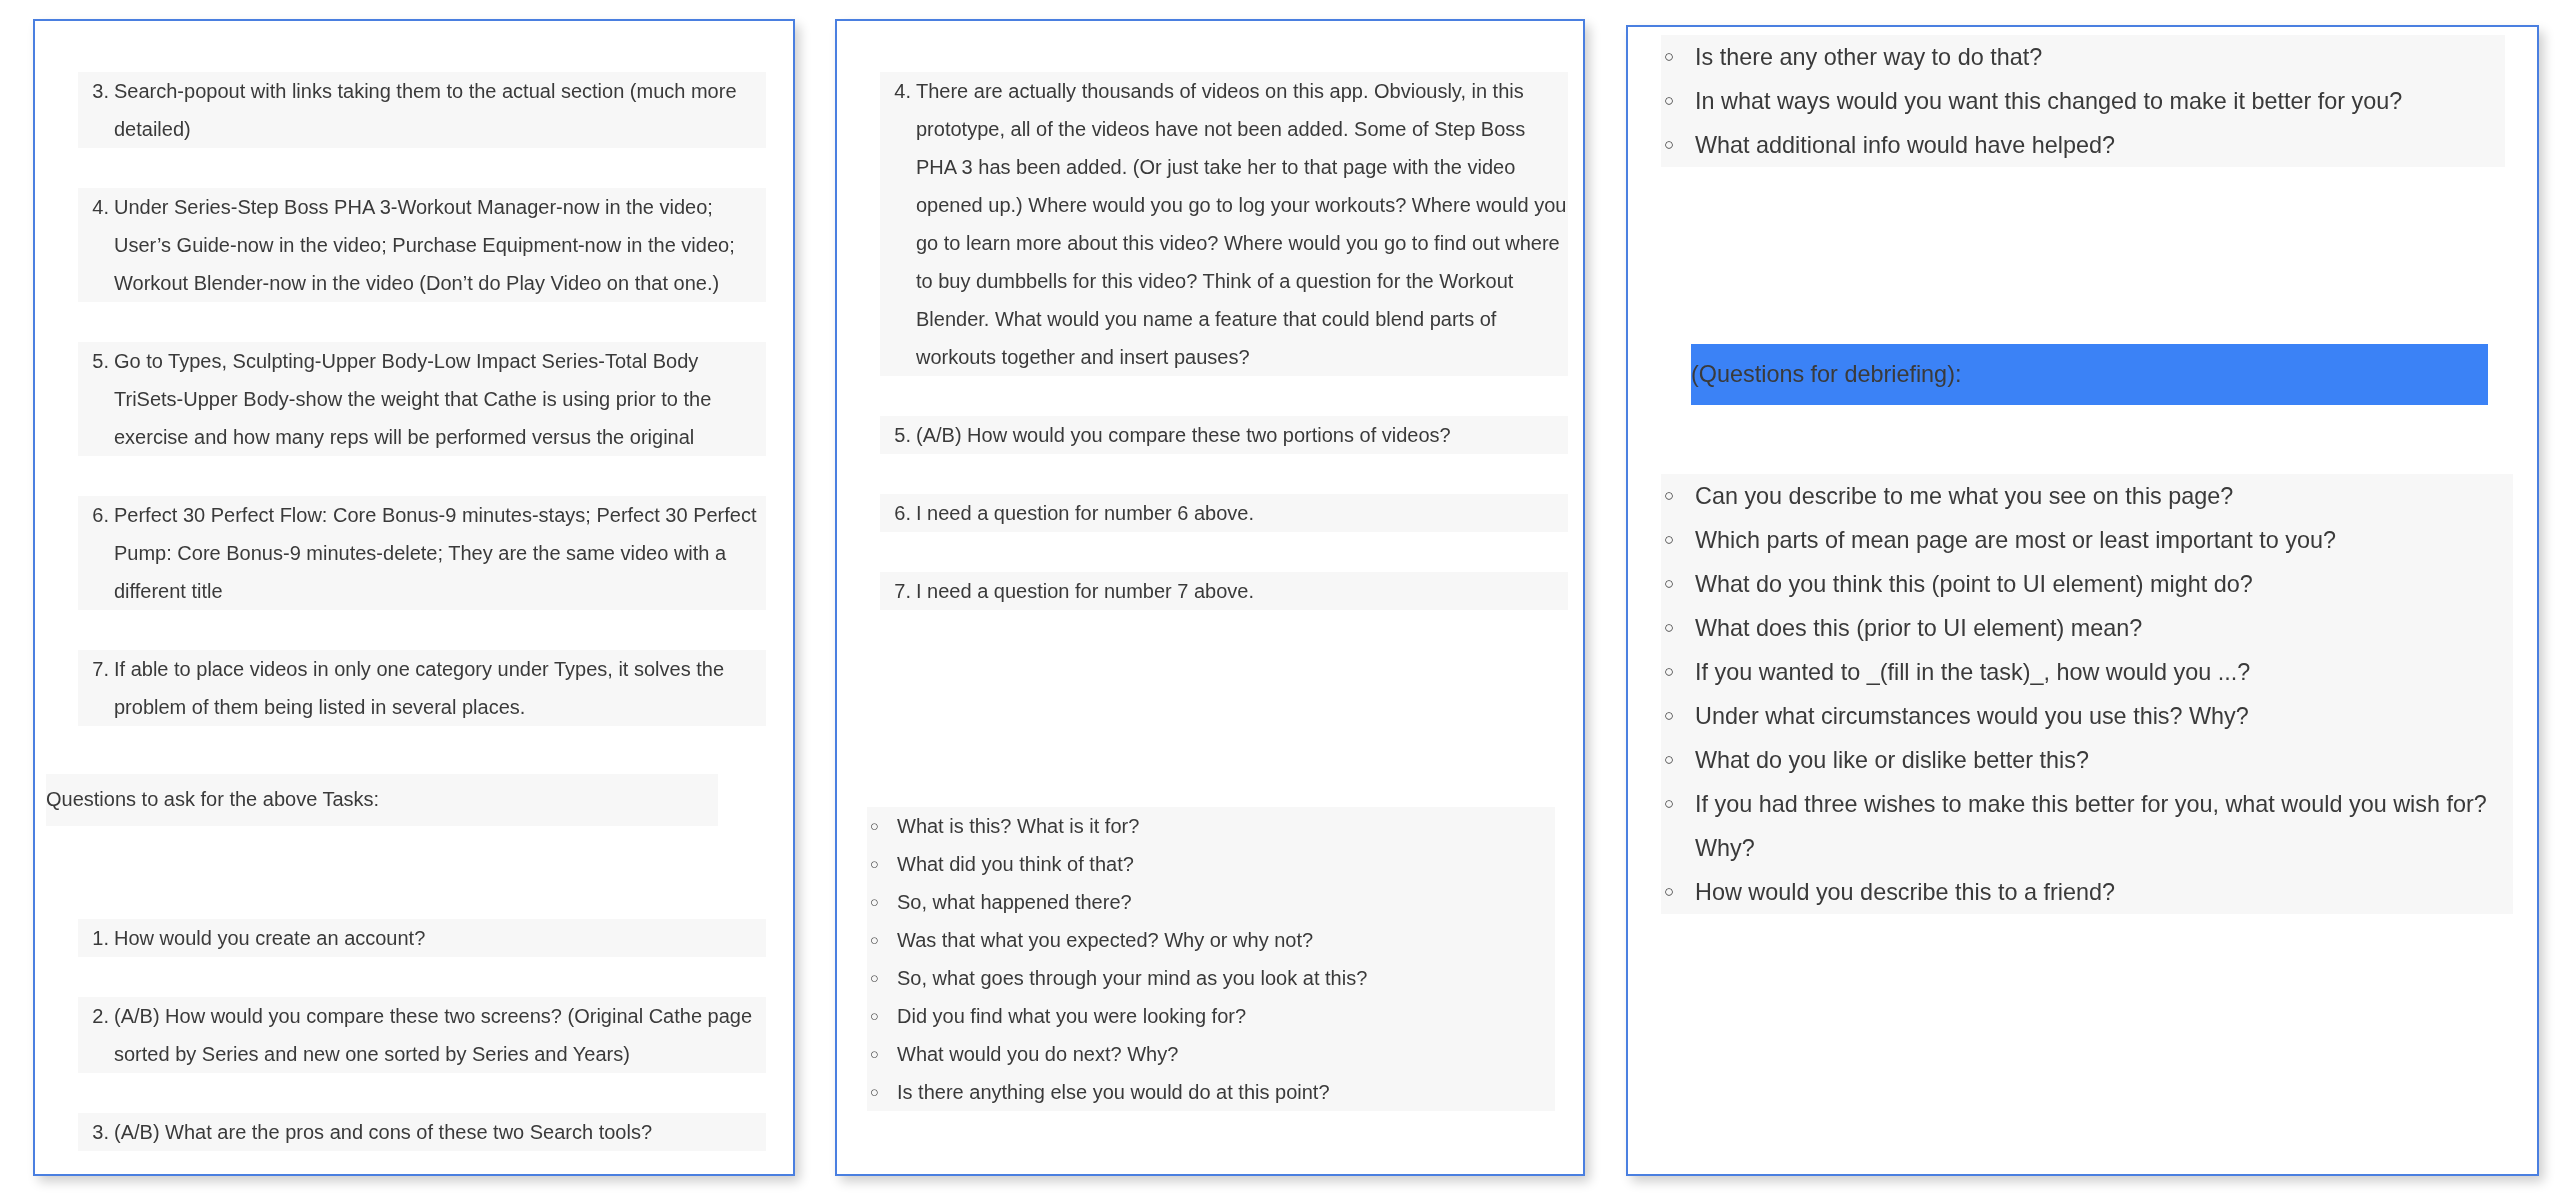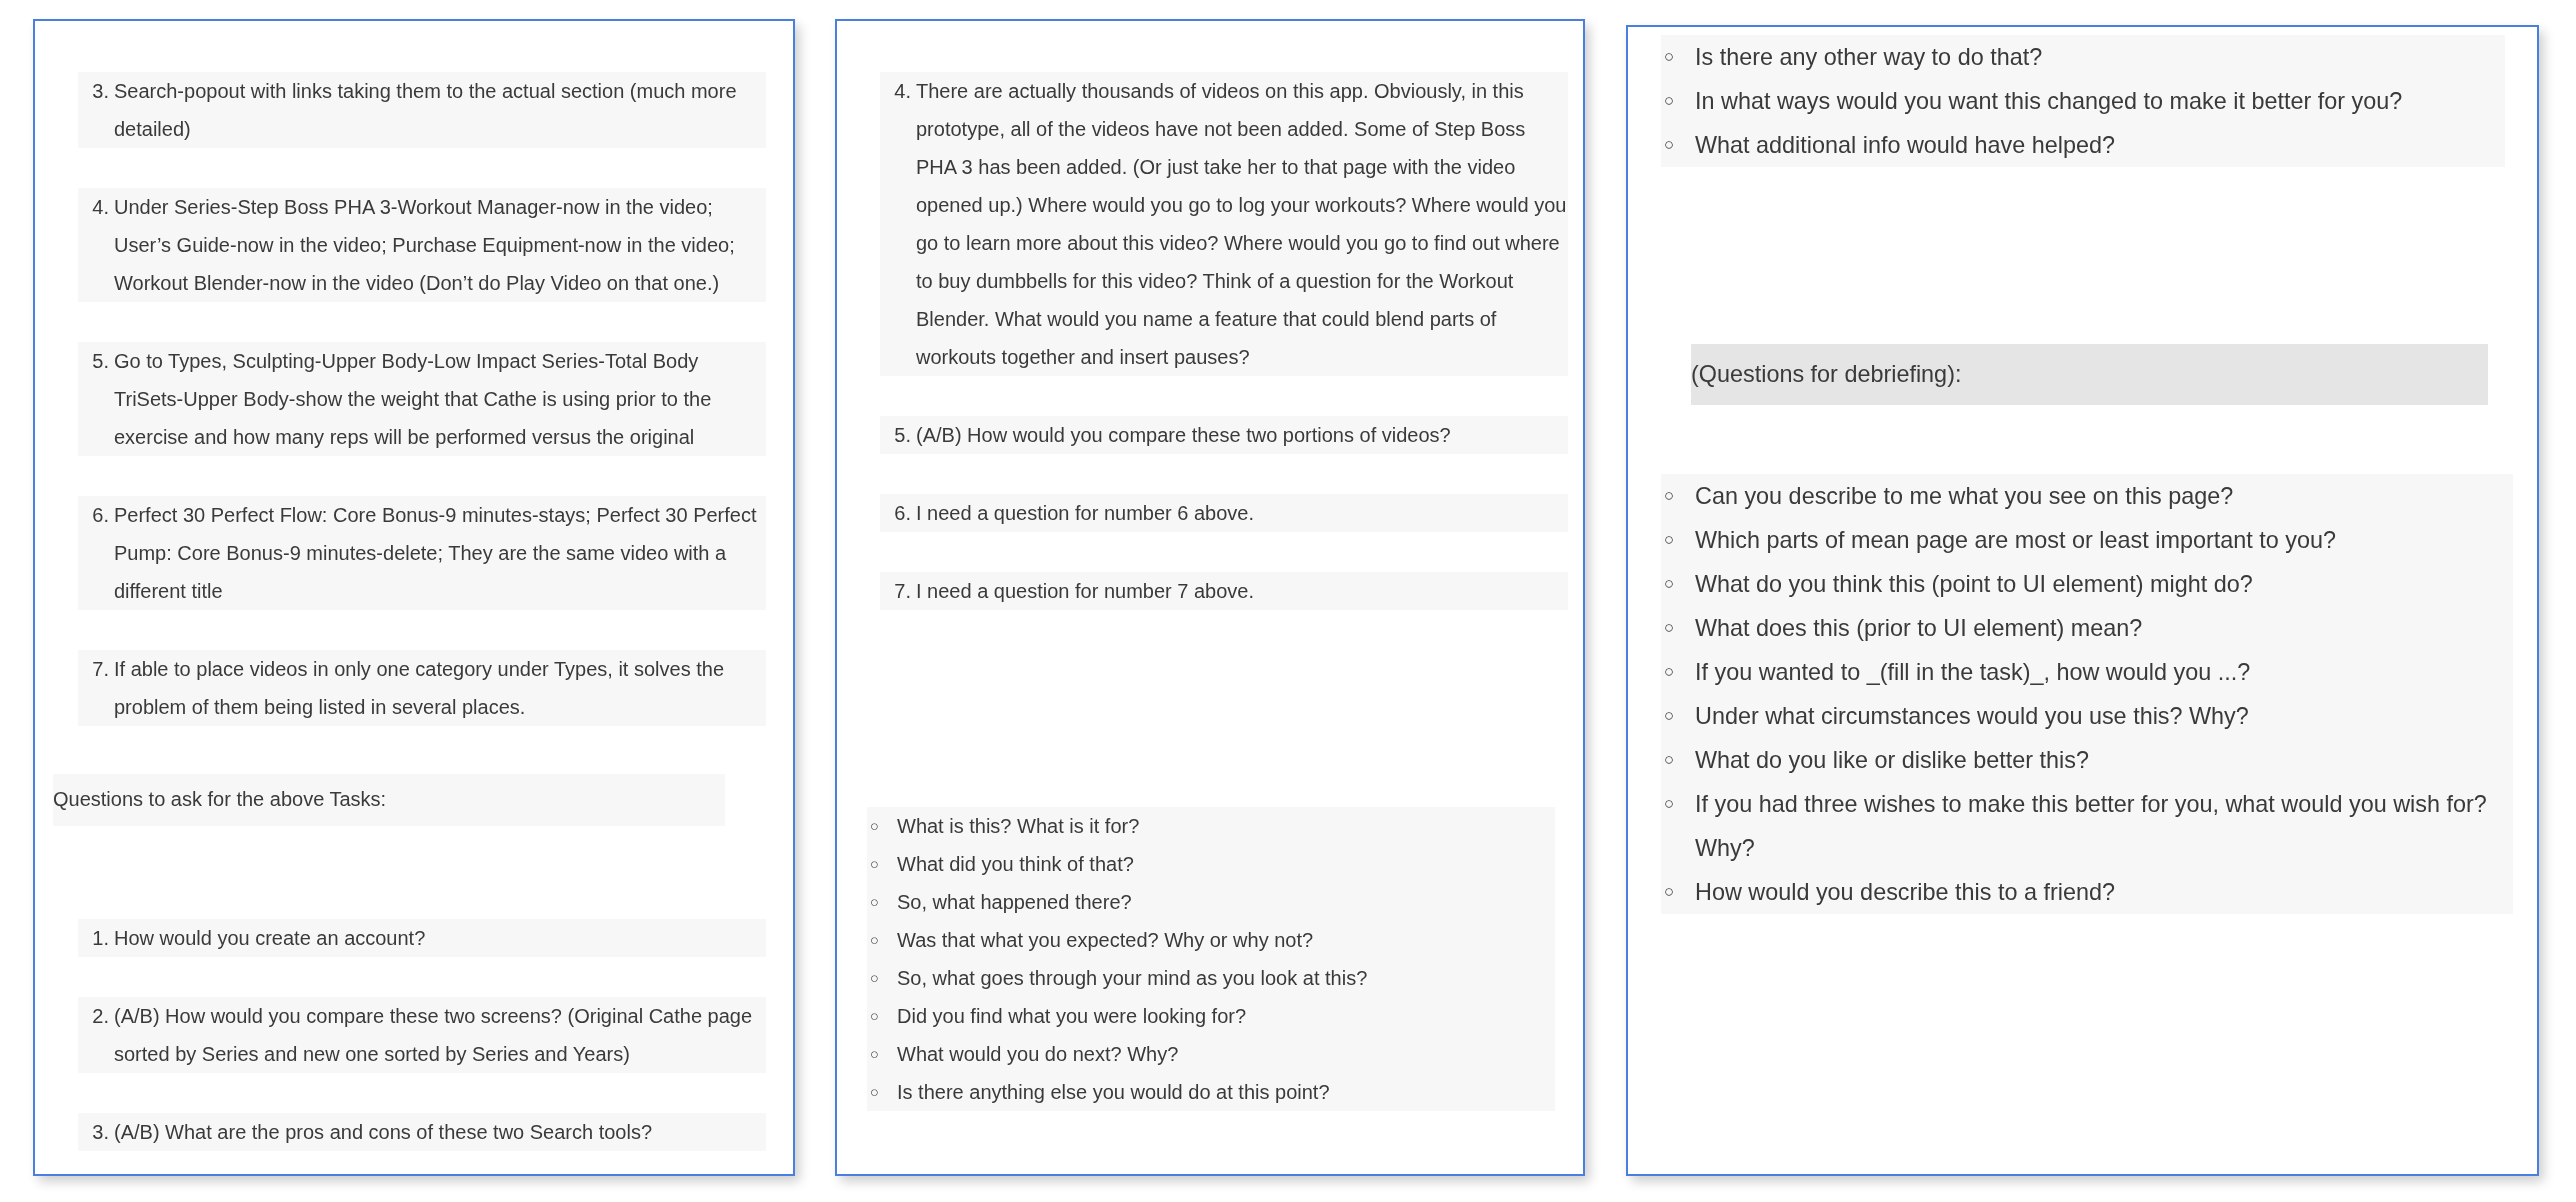--- a/index.html
+++ b/index.html
@@ -84,41 +84,41 @@
   }
   ul.circ-list > li .txt { display: block; }
 
   
   .p12 { font-size: 20px; line-height: 38px; }
   .p12 ol.num-list { margin-left: 43px; }
   .p12 ul.circ-list { margin-left: 30px; }
 
   #panel-1 .tasks-list { position: absolute; left: 0;  top: 11px;  width: 688px; }
   #panel-1 .section-head {
-    position: absolute; left: 18px; top: 753px; width: 672px;
+    position: absolute; left: 11px; top: 753px; width: 672px;
     background: #f7f7f7; padding: 6.3px 0 7.8px 0;
   }
   #panel-1 .qs-list { position: absolute; left: 0; top: 858px; width: 688px; }
 
   #panel-2 .tasks-list  { position: absolute; left: 0;  top: 11px;  width: 688px; }
   #panel-2 .section-head {
     position: absolute; left: 9.4px; top: 688px; width: 672px;
     background: #f7f7f7; padding: 6.3px 0 7.8px 0;
   }
   #panel-2 .followup-list { position: absolute; left: 0; top: 786px; width: 688px; }
 
   
   .p3 { font-size: 23.4px; line-height: 44px; }
   .p3 ul.circ-list { margin-left: 33px; }
   .p3 ul.circ-list > li { padding-left: 34px; }
 
   #panel-3 .more-followups { position: absolute; left: 0; top: 7.8px;  width: 844px; }
   #panel-3 .section-head {
     position: absolute; left: 63px; top: 317px; width: 797px;
-    background: #e5e5e5; padding: 7.8px 0 9.4px 0;
+    background: #3b82f6; padding: 7.8px 0 9.4px 0;
   }
   #panel-3 .debrief-list { position: absolute; left: 0; top: 447px; width: 852px; }
 </style>
 </head>
 <body>
 
 <div class="page">
 
   <div class="panel p12" id="panel-1">
     <div class="panel-body">

